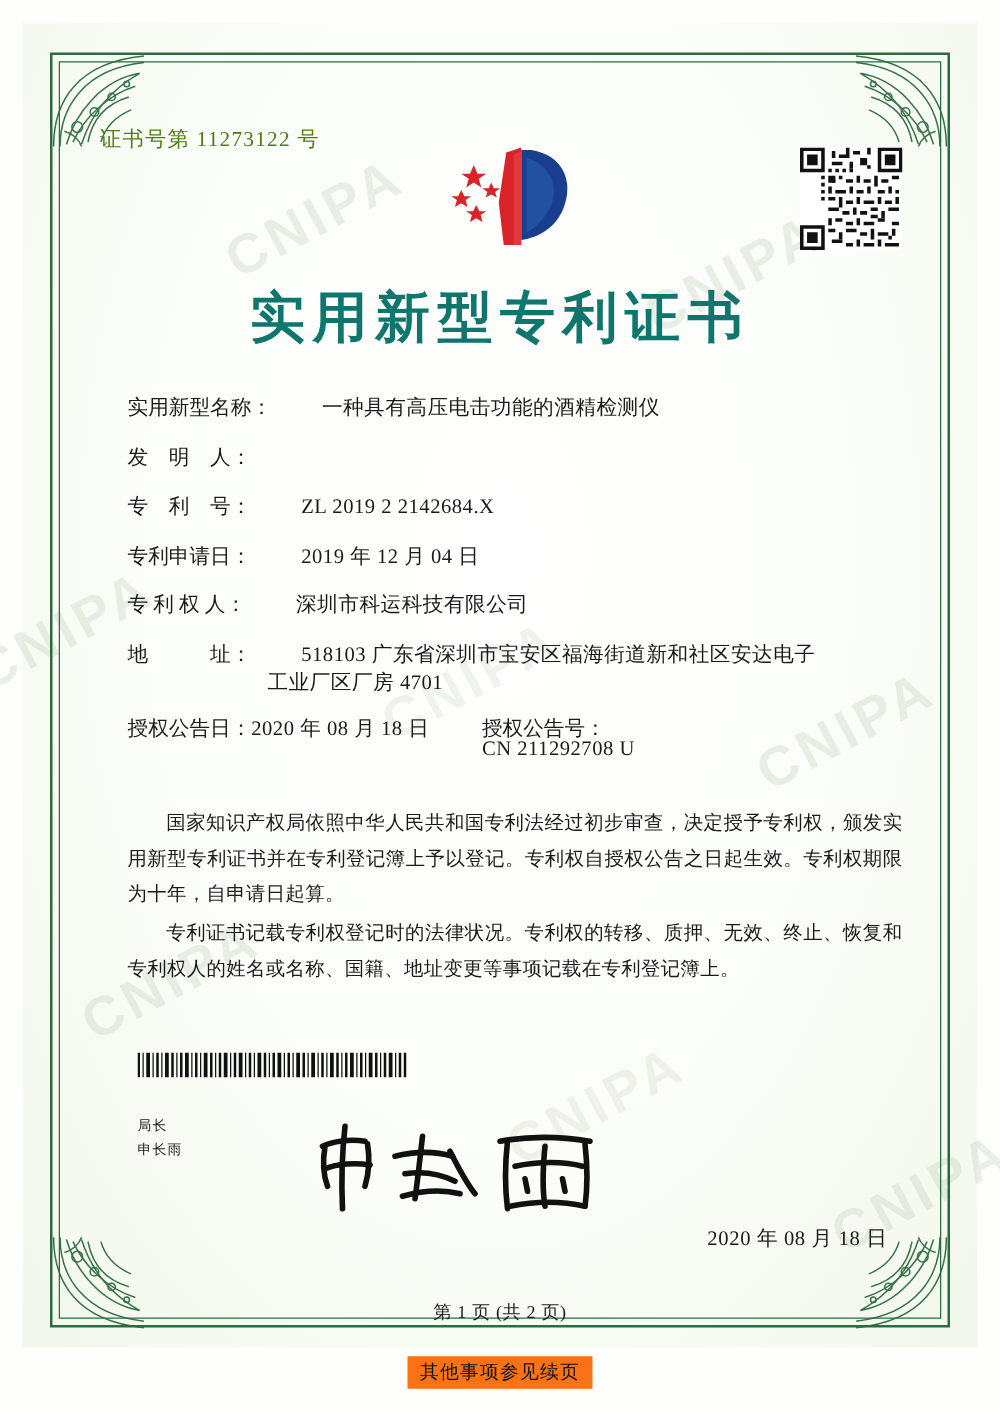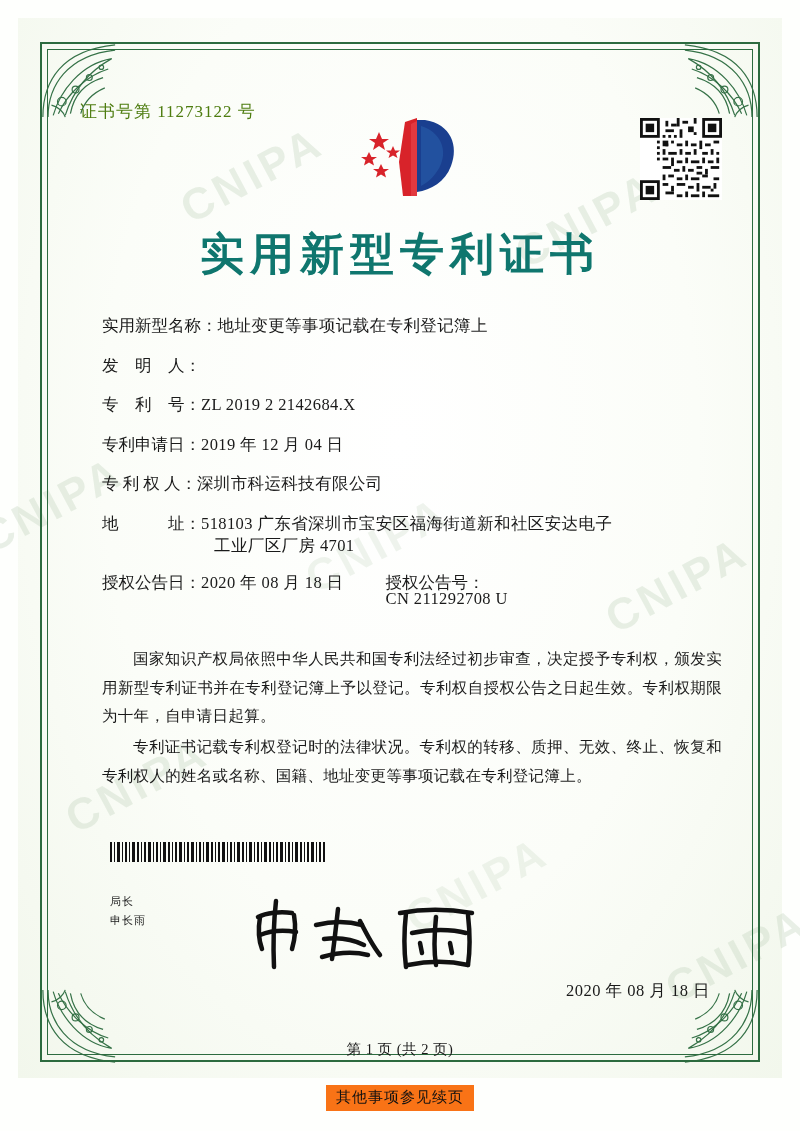--- a/index.html
+++ b/index.html
@@ -123,20 +123,21 @@
     left: 22px;
     top: 218px;
     width: 620px;
     font-size: 16.5px;
     line-height: 1.0;
   }
   .field {
     display: flex;
     margin-bottom: 23px;
     align-items: center;
+    gap: 40px;
   }
   .f-label {
     white-space: pre;
     flex: 0 0 auto;
     letter-spacing: 0px;
   }
   .f-value {
     flex: 1 1 auto;
     letter-spacing: .4px;
   }
@@ -422,21 +423,21 @@
   <div class="content">
 
     <div class="cert-no">证书号第 11273122 号</div>
 
     <div class="title">实用新型专利证书</div>
 
     <div class="fields">
 
       <div class="field">
         <div class="f-label">实用新型名称：</div>
-        <div class="f-value">地址变更等事项记载在专利登记簿上</div>
+        <div class="f-value">一种具有高压电击功能的酒精检测仪</div>
       </div>
 
       <div class="field">
         <div class="f-label">发　明　人：</div>
       </div>
 
       <div class="field">
         <div class="f-label">专　利　号：</div>
         <div class="f-value mono">ZL 2019 2 2142684.X</div>
       </div>

